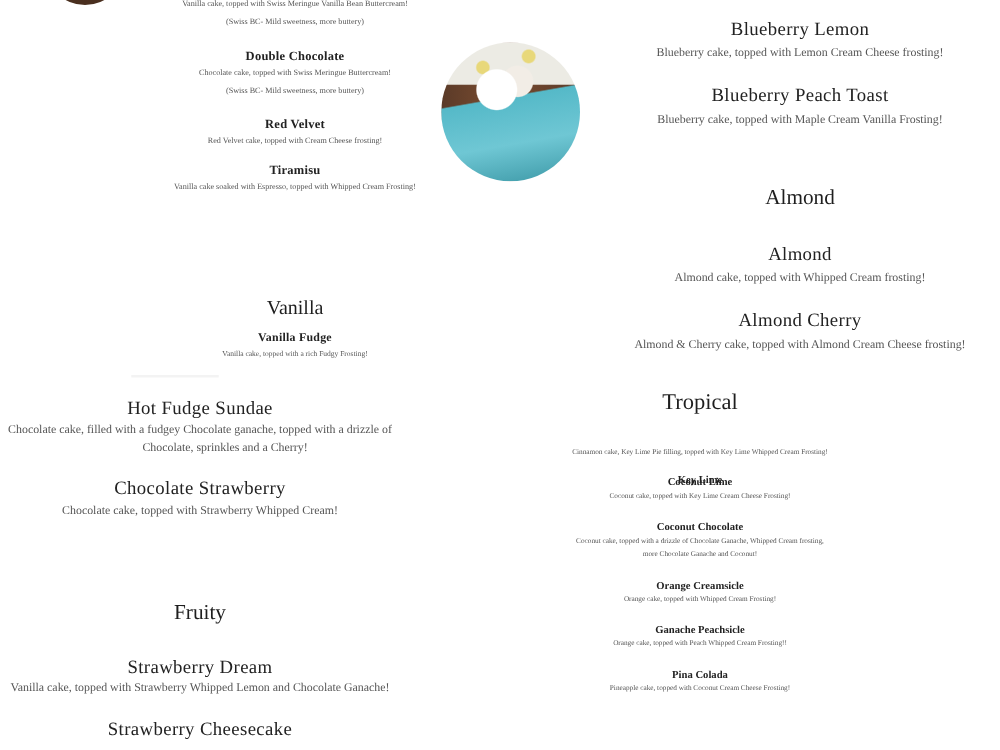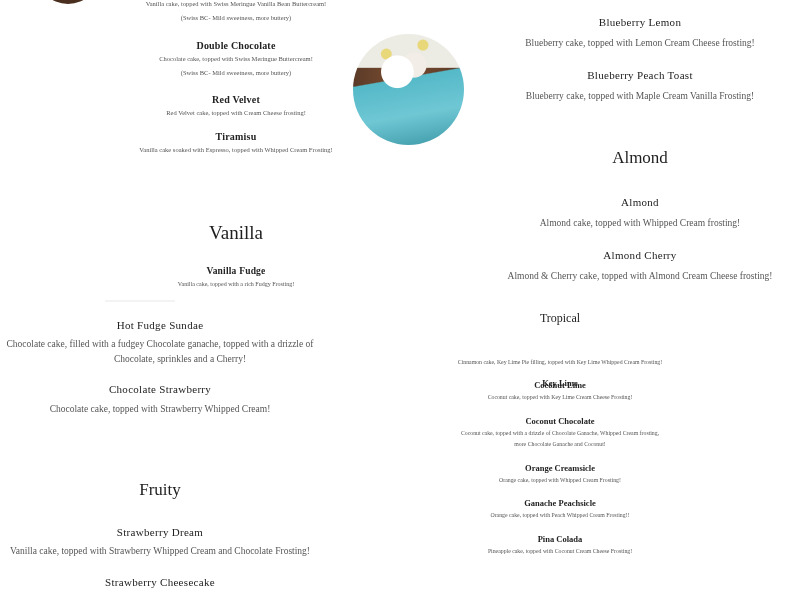--- a/index.html
+++ b/index.html
@@ -7,21 +7,21 @@
   body { position: relative; font-family: "Liberation Serif", "DejaVu Serif", serif; color: #333; }
   .abs { position: absolute; text-align: center; }
   .name { color: #222; font-family: "Liberation Serif", serif; }
   .desc { color: #555; font-family: "Liberation Serif", serif; }
   .cat { color: #1e1e1e; font-family: "Liberation Serif", serif; }
 
   
   .s-name { font-size: 10px; font-weight: bold; letter-spacing: 0.2px; }
   .s-desc { font-size: 6.5px; }
   
-  .m-name { font-size: 11px; letter-spacing: 0.3px; }
+  .m-name { font-size: 15px; letter-spacing: 0.3px; }
   .m-desc { font-size: 9.5px; }
   
   .t-name { font-size: 8.5px; font-weight: bold; }
   .t-desc { font-size: 5.8px; }
 
   .img-circle {
     position: absolute; border-radius: 50%; overflow: hidden;
   }
   .cupcake {
     left: 353px; top: 34px; width: 111px; height: 111px;
@@ -49,53 +49,53 @@
 <div class="abs name s-name" style="left:100px; width:272px; top:40px;">Double Chocolate</div>
 <div class="abs desc s-desc" style="left:100px; width:272px; top:55px;">Chocolate cake, topped with Swiss Meringue Buttercream!</div>
 <div class="abs desc s-desc" style="left:100px; width:272px; top:69px;">(Swiss BC- Mild sweetness, more buttery)</div>
 
 <div class="abs name s-name" style="left:100px; width:272px; top:94px;">Red Velvet</div>
 <div class="abs desc s-desc" style="left:100px; width:272px; top:109px;">Red Velvet cake, topped with Cream Cheese frosting!</div>
 
 <div class="abs name s-name" style="left:100px; width:272px; top:131px;">Tiramisu</div>
 <div class="abs desc s-desc" style="left:100px; width:272px; top:146px;">Vanilla cake soaked with Espresso, topped with Whipped Cream Frosting!</div>
 
-<div class="abs cat" style="left:136px; width:200px; top:222px; font-size:19px;">Vanilla</div>
+<div class="abs cat" style="left:136px; width:200px; top:238px; font-size:16px;">Vanilla</div>
 <div class="abs name s-name" style="left:136px; width:200px; top:266px; font-size:9.5px;">Vanilla Fudge</div>
 <div class="abs desc s-desc" style="left:136px; width:200px; top:281px; font-size:6px;">Vanilla cake, topped with a rich Fudgy Frosting!</div>
 <div class="fade" style="left:105px; top:300px; width:70px;"></div>
 
 <div class="abs name m-name" style="left:10px; width:300px; top:319px;">Hot Fudge Sundae</div>
 <div class="abs desc m-desc" style="left:0px; width:320px; top:339px;">Chocolate cake, filled with a fudgey Chocolate ganache, topped with a drizzle of</div>
 <div class="abs desc m-desc" style="left:0px; width:320px; top:354px;padding-left:40px;">Chocolate, sprinkles and a Cherry!</div>
 
 <div class="abs name m-name" style="left:10px; width:300px; top:383px;">Chocolate Strawberry</div>
 <div class="abs desc m-desc" style="left:0px; width:320px; top:404px;">Chocolate cake, topped with Strawberry Whipped Cream!</div>
 
 <div class="abs cat" style="left:60px; width:200px; top:480px; font-size:17px;">Fruity</div>
 <div class="abs name m-name" style="left:10px; width:300px; top:526px;">Strawberry Dream</div>
-<div class="abs desc m-desc" style="left:0px; width:320px; top:546px;">Vanilla cake, topped with Strawberry Whipped Cream and Chocolate Frosting!</div>
+<div class="abs desc m-desc" style="left:0px; width:320px; top:546px;">Vanilla cake, topped with Strawberry Whipped Lemon and Chocolate Ganache!</div>
 <div class="abs name m-name" style="left:10px; width:300px; top:576px;">Strawberry Cheesecake</div>
 
 <div class="img-circle cupcake"></div>
 
 <div class="abs name m-name" style="left:490px; width:300px; top:16px;">Blueberry Lemon</div>
 <div class="abs desc m-desc" style="left:480px; width:320px; top:38px;">Blueberry cake, topped with Lemon Cream Cheese frosting!</div>
 
 <div class="abs name m-name" style="left:490px; width:300px; top:69px;">Blueberry Peach Toast</div>
 <div class="abs desc m-desc" style="left:480px; width:320px; top:91px;">Blueberry cake, topped with Maple Cream Vanilla Frosting!</div>
 
 <div class="abs cat" style="left:540px; width:200px; top:148px; font-size:17px;">Almond</div>
 <div class="abs name m-name" style="left:490px; width:300px; top:196px;">Almond</div>
 <div class="abs desc m-desc" style="left:480px; width:320px; top:218px;">Almond cake, topped with Whipped Cream frosting!</div>
 
 <div class="abs name m-name" style="left:490px; width:300px; top:249px;">Almond Cherry</div>
 <div class="abs desc m-desc" style="left:480px; width:320px; top:271px;">Almond &amp; Cherry cake, topped with Almond Cream Cheese frosting!</div>
 
-<div class="abs cat" style="left:460px; width:200px; top:311px; font-size:12px;">Tropical</div>
+<div class="abs cat" style="left:460px; width:200px; top:311px; font-size:18px;">Tropical</div>
 
 <div class="abs name t-name" style="left:440px; width:240px; top:345px;margin-top:33px;">Key Lime</div>
 <div class="abs desc t-desc" style="left:440px; width:240px; top:359px;">Cinnamon cake, Key Lime Pie filling, topped with Key Lime Whipped Cream Frosting!</div>
 
 <div class="abs name t-name" style="left:440px; width:240px; top:380px;">Coconut Lime</div>
 <div class="abs desc t-desc" style="left:440px; width:240px; top:394px;">Coconut cake, topped with Key Lime Cream Cheese Frosting!</div>
 
 <div class="abs name t-name" style="left:440px; width:240px; top:416px;">Coconut Chocolate</div>
 <div class="abs desc t-desc" style="left:440px; width:240px; top:430px;">Coconut cake, topped with a drizzle of Chocolate Ganache, Whipped Cream frosting,</div>
 <div class="abs desc t-desc" style="left:440px; width:240px; top:441px;">more Chocolate Ganache and Coconut!</div>

